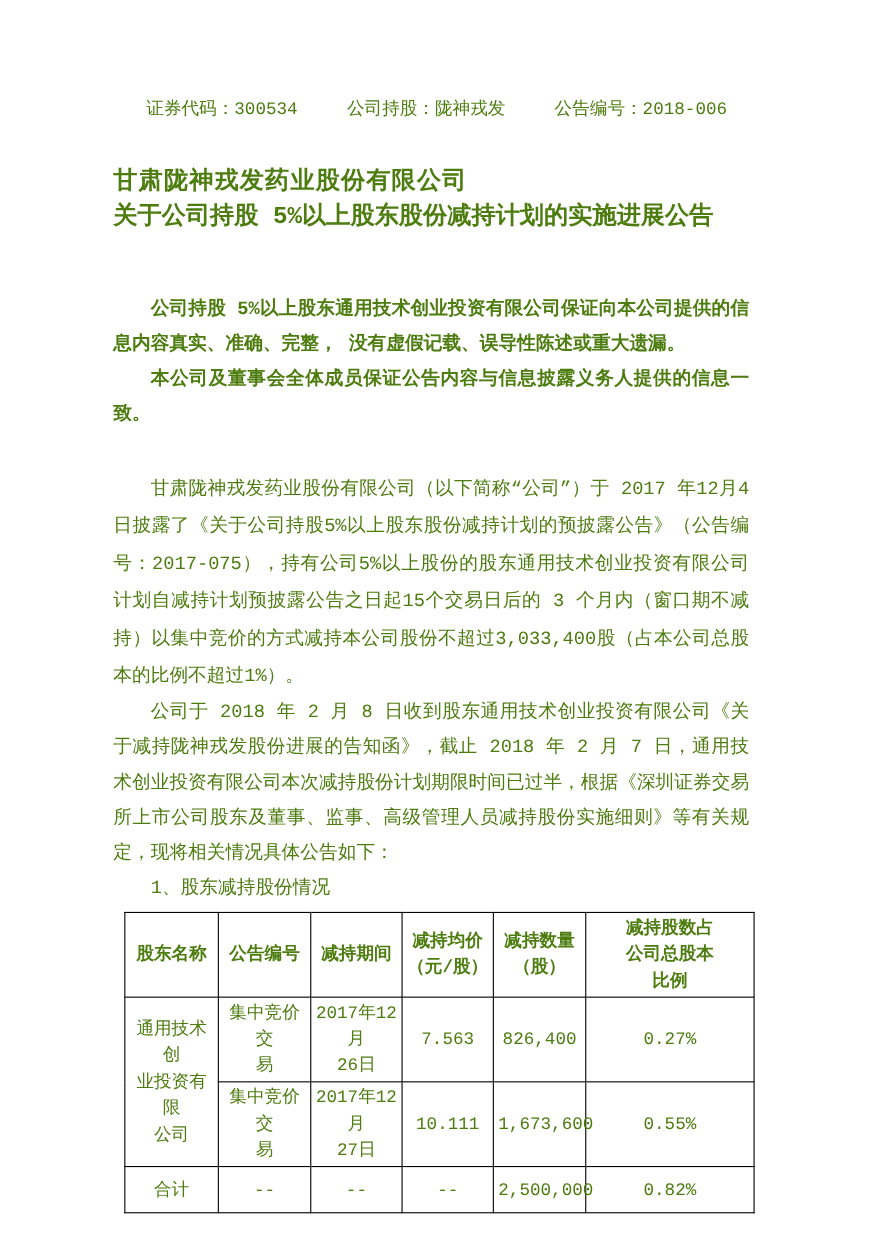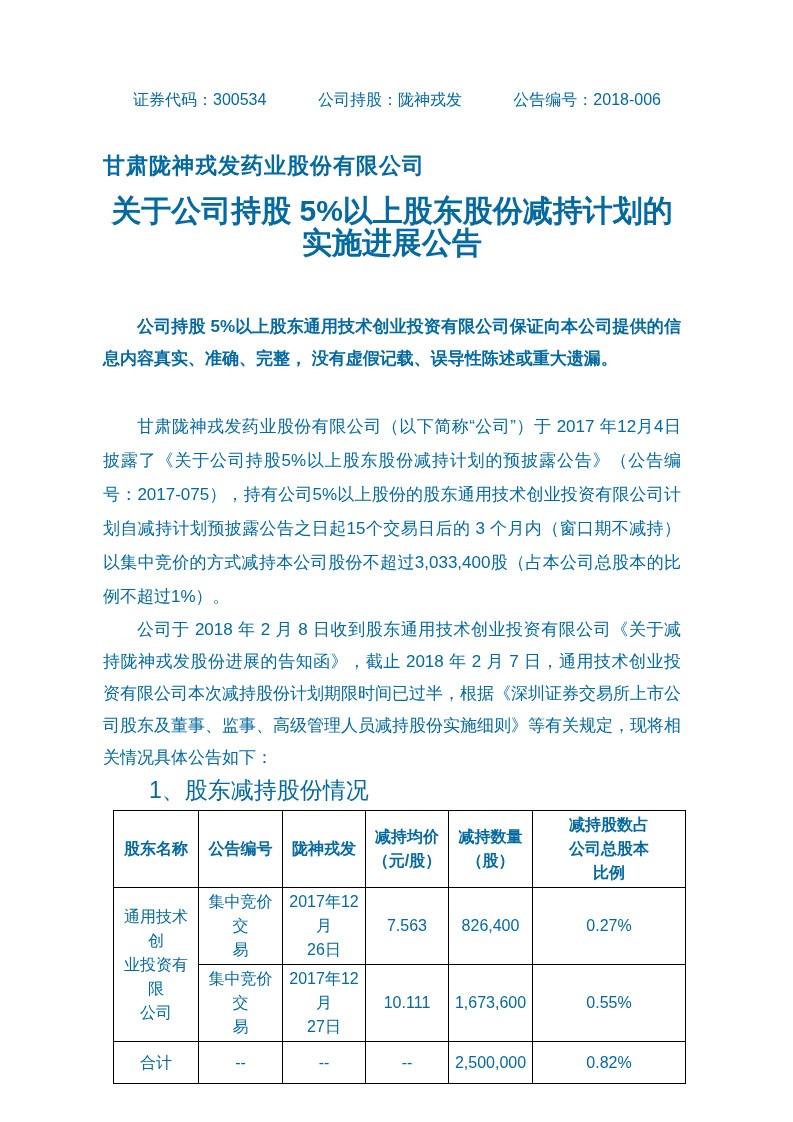--- a/index.html
+++ b/index.html
@@ -5,22 +5,22 @@
   html, body {
     margin: 0;
     padding: 0;
     background: #ffffff;
   }
   .page {
     position: relative;
     width: 793px;
     height: 1122px;
     background: #ffffff;
-    color: #0369a1;
-    font-family: Liberation Sans, sans-serif;
+    color: #4d7c0f;
+    font-family: Liberation Mono, monospace;
     box-sizing: border-box;
     padding: 88px 112px 0 103px;
     overflow: hidden;
   }
   .doc-header {
     display: flex;
     justify-content: space-between;
     font-size: 16px;
     line-height: 24px;
     padding-left: 30px;
@@ -28,25 +28,23 @@
   }
   .doc-title {
     text-align: left;
     font-weight: bold;
     font-size: 22px;
     line-height: 32px;
     margin-top: 38px;
     letter-spacing: 1px;
   }
   .doc-subtitle {
-    text-align: center;
     font-weight: bold;
-    font-size: 30px;
+    font-size: 22px;
     line-height: 32px;
-    margin-top: 13px;
   }
   .declaration {
     font-weight: bold;
     font-size: 17px;
     line-height: 32px;
     text-align: justify;
     text-indent: 2em;
     margin: 0;
   }
   .declaration.first {
@@ -66,21 +64,21 @@
     line-height: 32px;
   }
   .section-heading {
     font-weight: bold;
     font-size: 17px;
     line-height: 32px;
     text-indent: 2em;
     margin: 0;
   }
   .sub-heading {
-    font-size: 23px;
+    font-size: 17px;
     line-height: 32px;
     text-indent: 2em;
     margin: 0;
   }
   .holdings-table {
     border-collapse: collapse;
     table-layout: fixed;
     width: 572px;
     margin-left: 10px;
     margin-top: 4px;
@@ -112,40 +110,41 @@
   <div class="doc-header">
     <span>证券代码：300534</span>
     <span>公司持股：陇神戎发</span>
     <span>公告编号：2018-006</span>
   </div>
 
   <div class="doc-title">甘肃陇神戎发药业股份有限公司</div>
   <div class="doc-subtitle">关于公司持股 5%以上股东股份减持计划的实施进展公告</div>
 
   <p class="declaration first">公司持股 5%以上股东通用技术创业投资有限公司保证向本公司提供的信息内容真实、准确、完整， 没有虚假记载、误导性陈述或重大遗漏。</p>
+  <p class="declaration">本公司及董事会全体成员保证公告内容与信息披露义务人提供的信息一致。</p>
 
   <p class="body-par first">甘肃陇神戎发药业股份有限公司（以下简称“公司”）于 2017 年12月4日披露了《关于公司持股5%以上股东股份减持计划的预披露公告》（公告编号：2017-075），持有公司5%以上股份的股东通用技术创业投资有限公司计划自减持计划预披露公告之日起15个交易日后的 3 个月内（窗口期不减持）以集中竞价的方式减持本公司股份不超过3,033,400股（占本公司总股本的比例不超过1%）。</p>
   <p class="body-par second">公司于 2018 年 2 月 8 日收到股东通用技术创业投资有限公司《关于减持陇神戎发股份进展的告知函》，截止 2018 年 2 月 7 日，通用技术创业投资有限公司本次减持股份计划期限时间已过半，根据《深圳证券交易所上市公司股东及董事、监事、高级管理人员减持股份实施细则》等有关规定，现将相关情况具体公告如下：</p>
 
   <p class="sub-heading">1、股东减持股份情况</p>
 
   <table class="holdings-table">
     <colgroup>
       <col style="width:85px">
       <col style="width:84px">
       <col style="width:83px">
       <col style="width:83px">
       <col style="width:84px">
       <col style="width:153px">
     </colgroup>
     <tbody>
         <tr class="row-header">
       <th>股东名称</th>
       <th>公告编号</th>
-      <th>陇神戎发</th>
+      <th>减持期间</th>
       <th>减持均价
 （元/股）</th>
       <th>减持数量
 （股）</th>
       <th>减持股数占
 公司总股本
 比例</th>
     </tr>
     <tr class="row-data-1">
       <td rowspan="2">通用技术创

